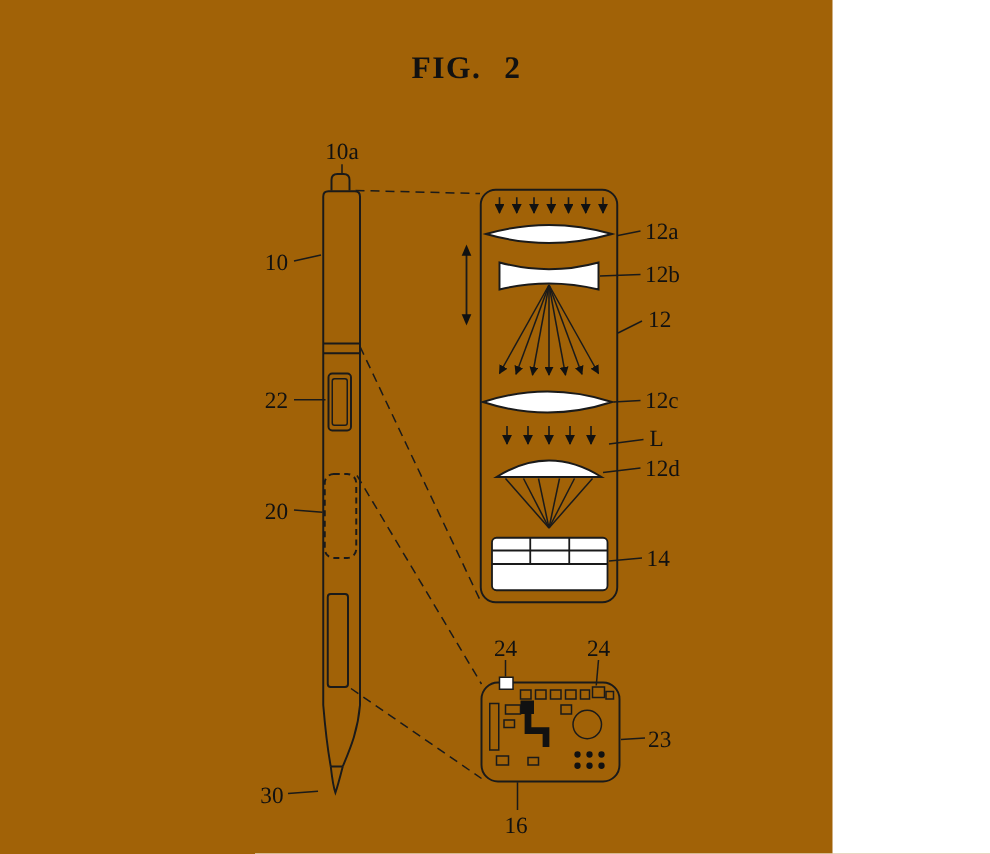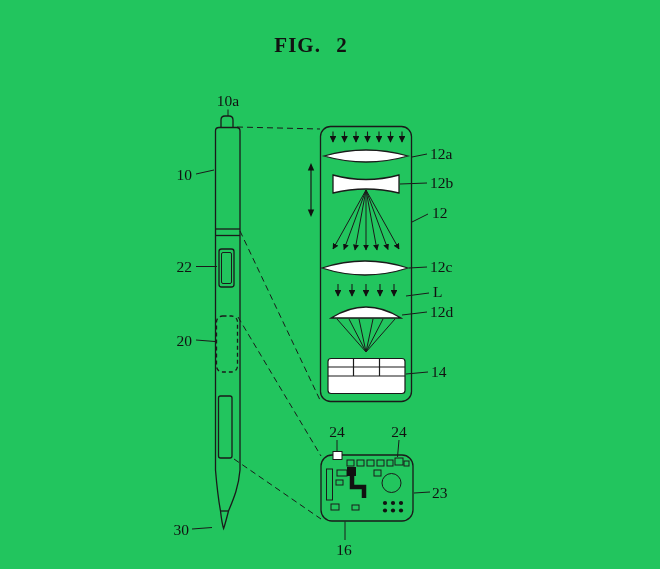--- a/index.html
+++ b/index.html
@@ -1,17 +1,17 @@
 <!DOCTYPE html>
 <html><head>
 <meta charset="utf-8">
 <style>
   html,body{margin:0;padding:0;background:#ffffff;}
   .canvas{
-    position:relative;width:660px;height:569px;background:#22c55e;
+    position:relative;width:555px;height:569px;background:#a16207;
     font-family:"Liberation Serif",serif;overflow:hidden;
   }
   svg{position:absolute;left:0;top:0;}
   .title-text{
     font-family:"Liberation Serif",serif;font-size:21px;font-weight:bold;
     fill:#111;word-spacing:9px;letter-spacing:1px;
   }
   .lbl{font-family:"Liberation Serif",serif;font-size:15.5px;fill:#111;}
 </style>
 </head>

